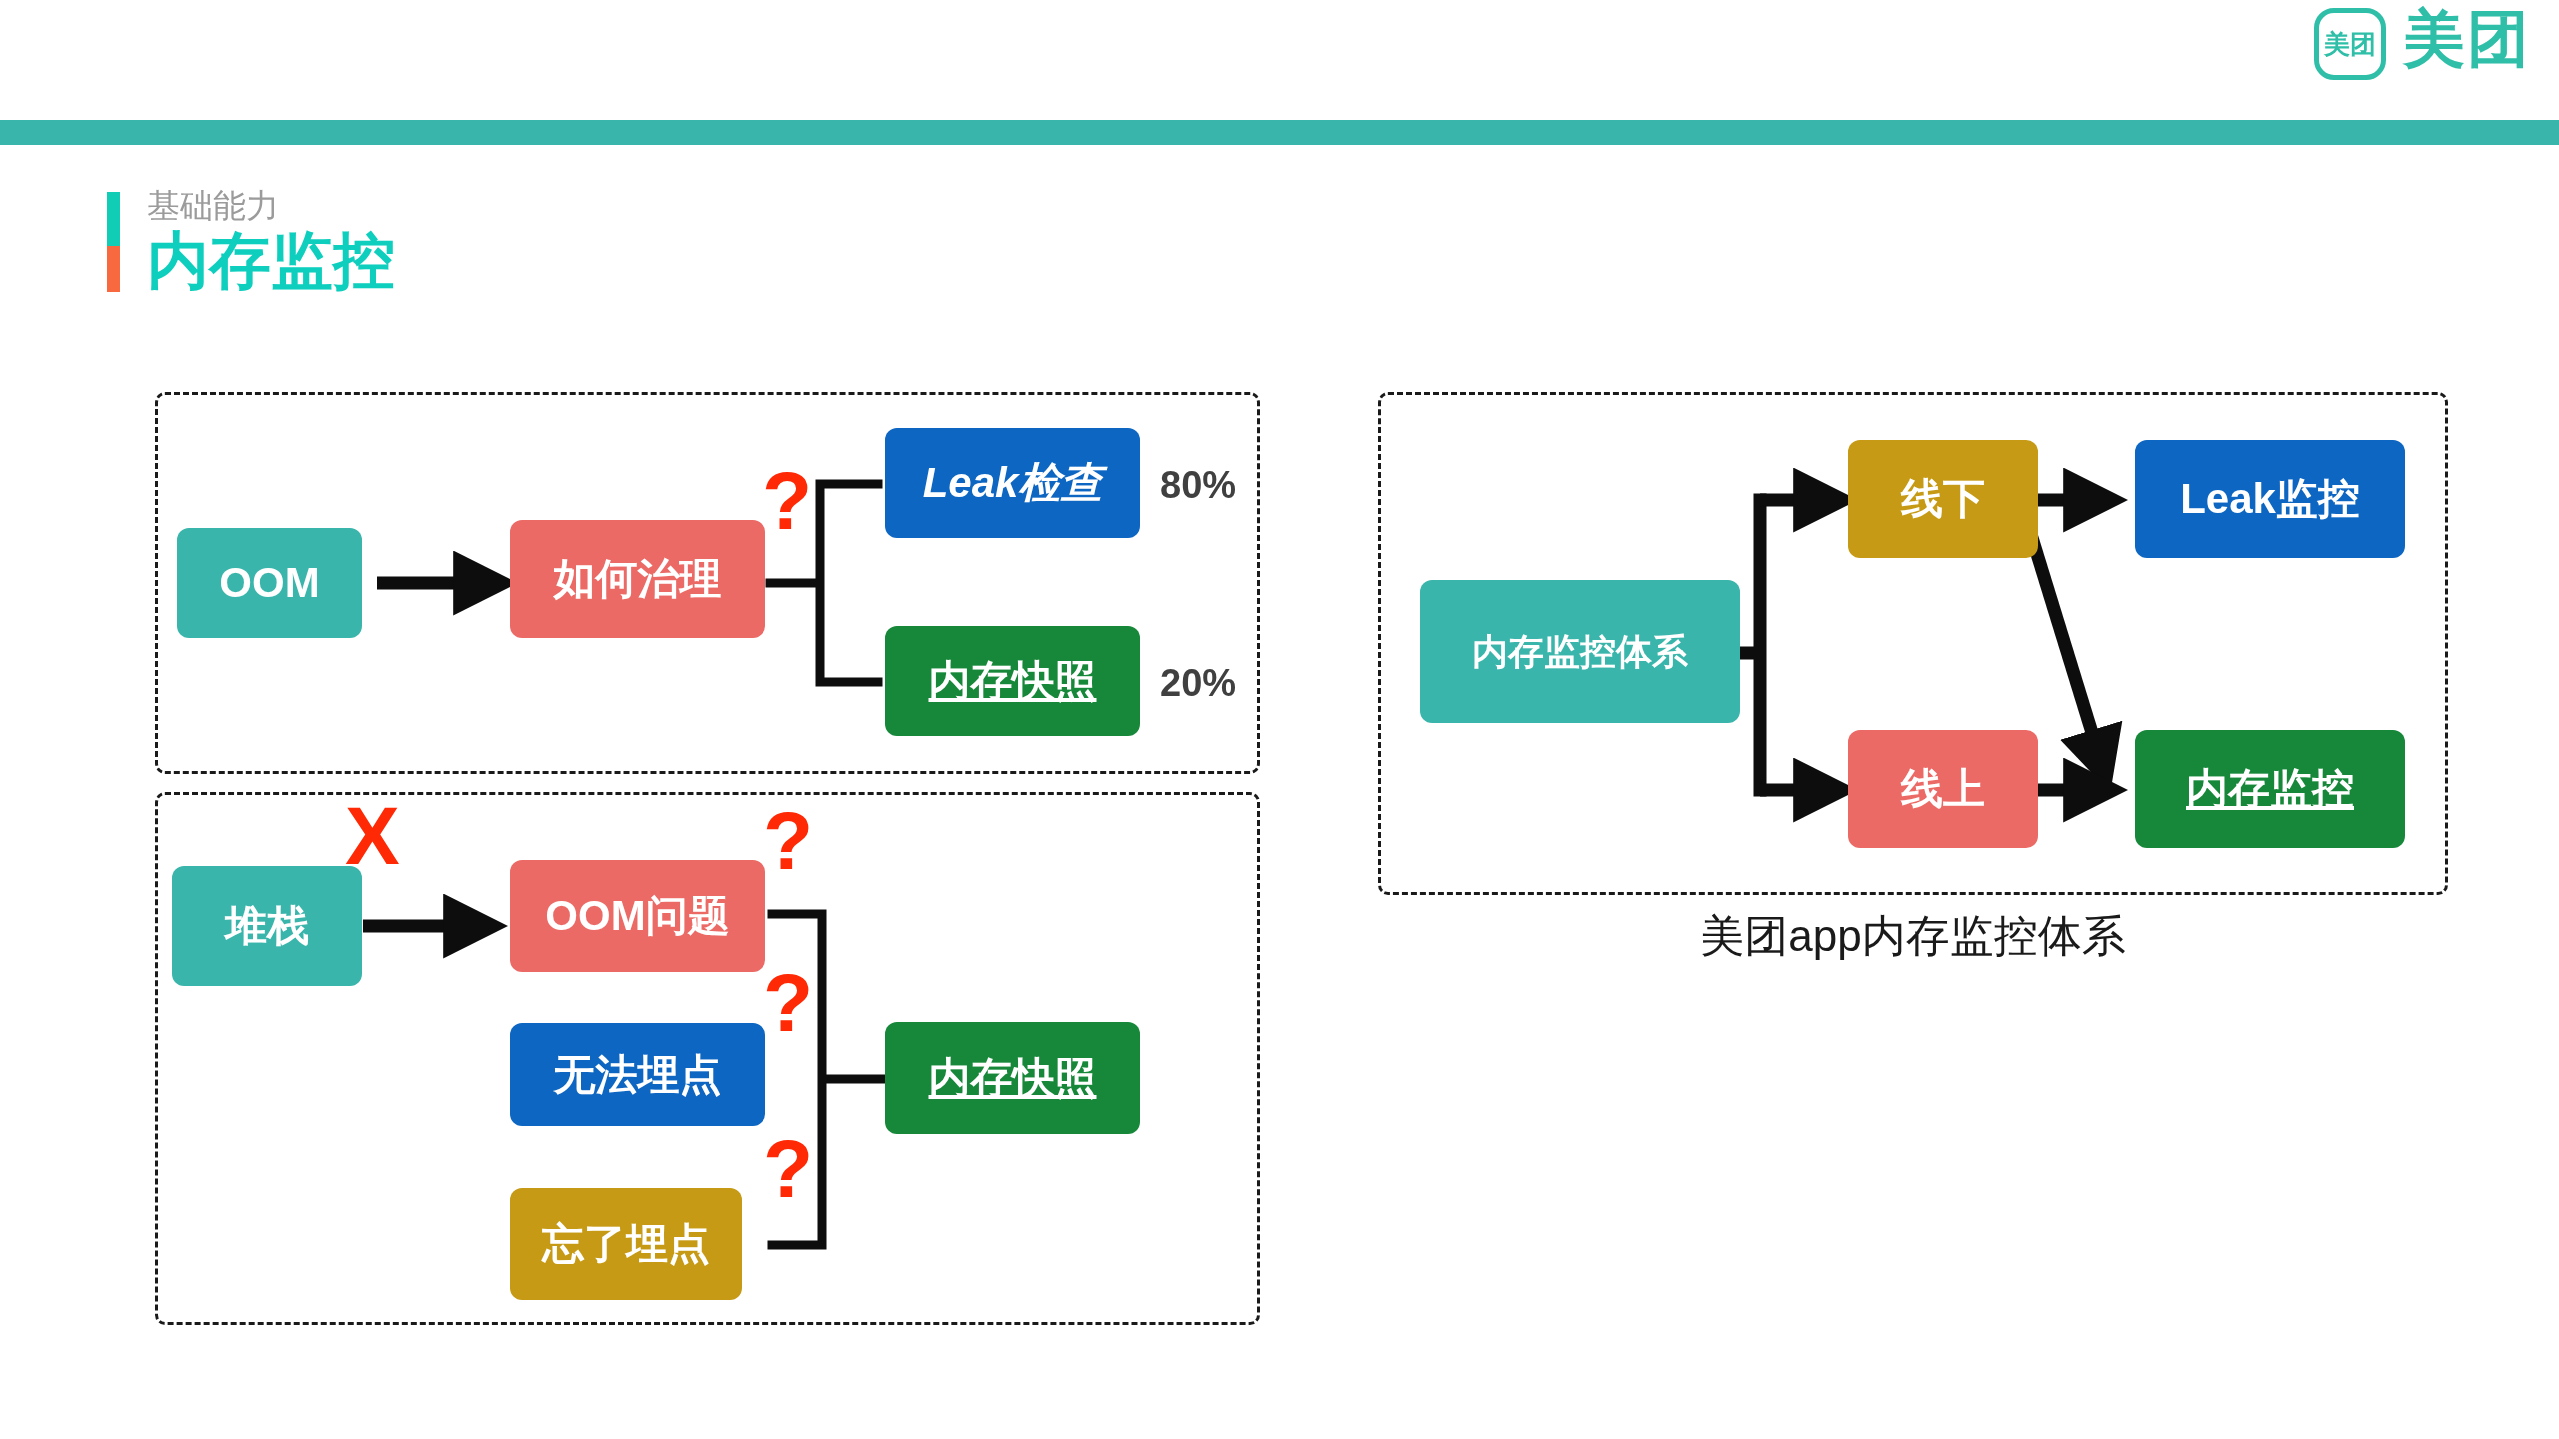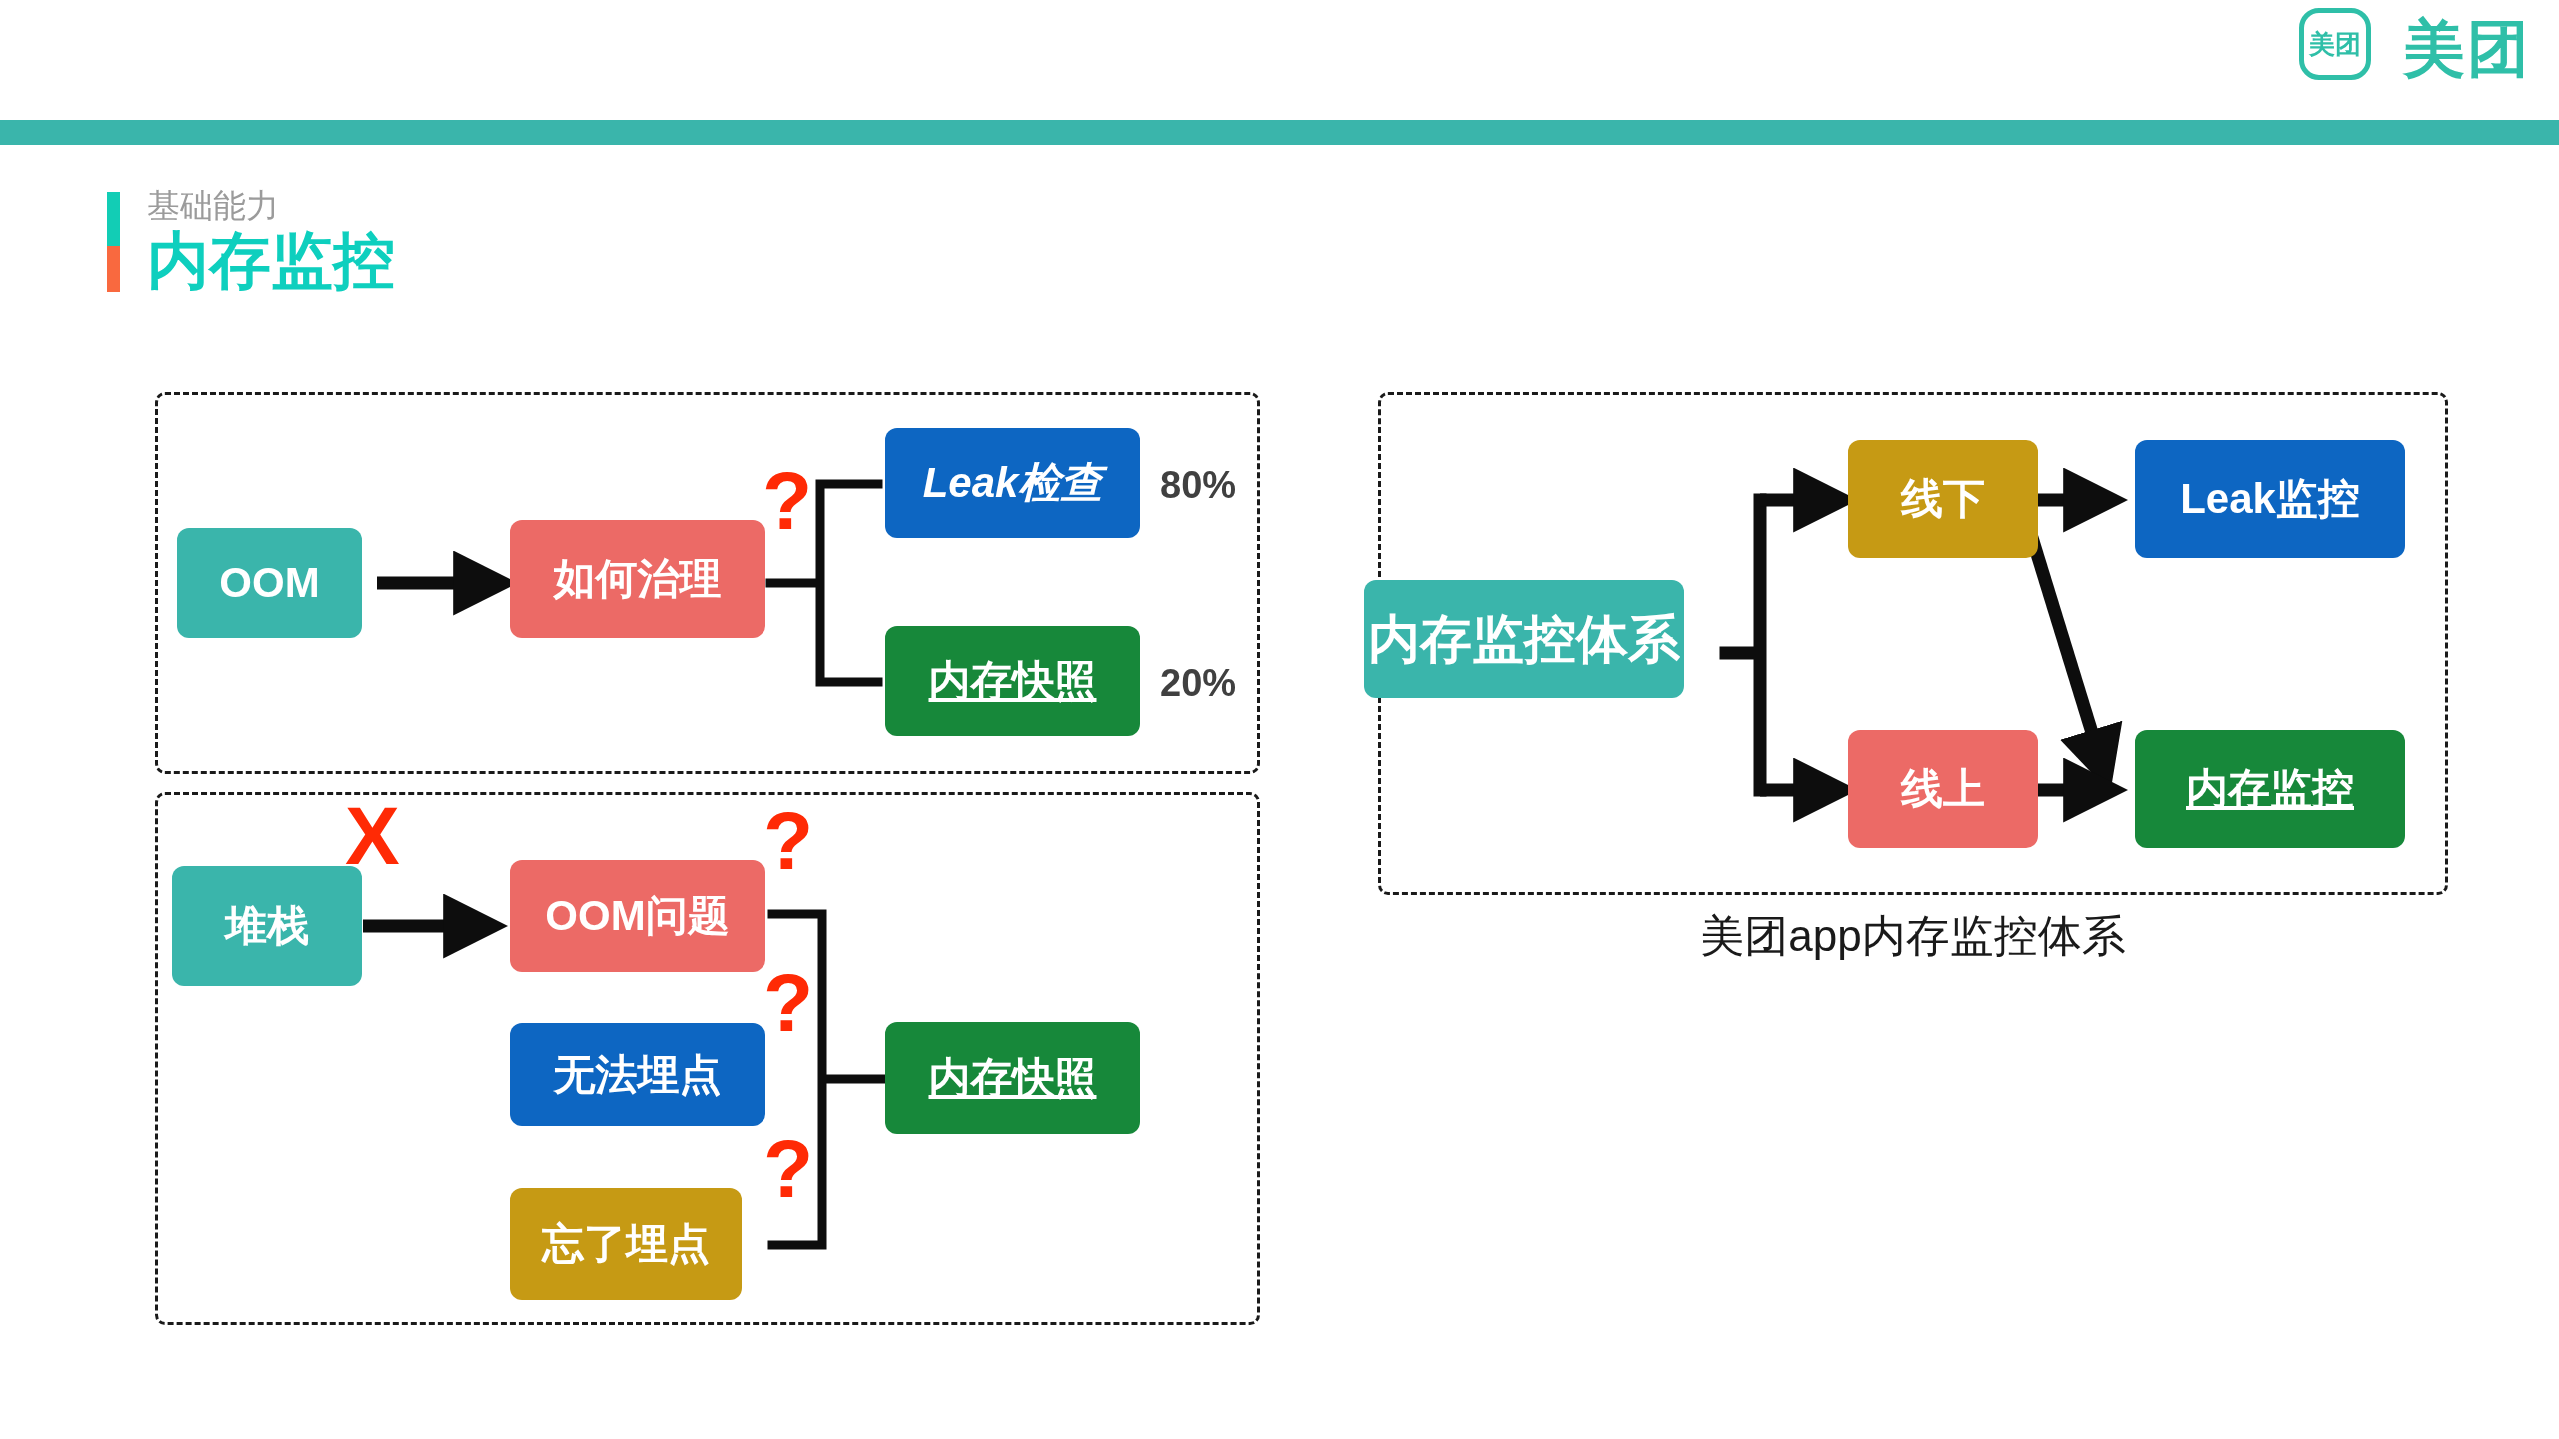--- a/index.html
+++ b/index.html
@@ -7,21 +7,21 @@
     width: 2559px; height: 1439px;
     background: #ffffff;
     font-family: "Liberation Sans", "DejaVu Sans", sans-serif;
     overflow: hidden;
   }
   .slide { position: relative; width: 2559px; height: 1439px; background: #fff; }
 
   
   .logo-wrap {
     position: absolute; right: 28px; top: 8px;
-    display: flex; align-items: flex-end; gap: 32px;
+    display: flex; align-items: flex-start; gap: 17px;
   }
   .logo-badge {
     width: 72px; height: 72px; border-radius: 20px;
     border: 5px solid #2fbfa8; background: #ffffff;
     display: flex; align-items: center; justify-content: center;
     color: #2fbfa8; font-size: 26px; font-weight: 700; line-height: 1;
   }
   .logo-text { color: #2fbfa8; font-size: 62px; font-weight: 700; letter-spacing: 2px; line-height: 1; }
 
   .header-band {
@@ -141,21 +141,21 @@
   <div class="node n-teal" style="left:172px; top:866px; width:190px; height:120px;">堆栈</div>
   <div class="node n-red" style="left:510px; top:860px; width:255px; height:112px;">OOM问题</div>
   <div class="node n-blue" style="left:510px; top:1023px; width:255px; height:103px;">无法埋点</div>
   <div class="node n-gold" style="left:510px; top:1188px; width:232px; height:112px;">忘了埋点</div>
   <div class="node n-green" style="left:885px; top:1022px; width:255px; height:112px;">内存快照</div>
   <div class="xmark" style="left:345px; top:795px;">X</div>
   <div class="qmark" style="left:763px; top:800px;">?</div>
   <div class="qmark" style="left:763px; top:962px;">?</div>
   <div class="qmark" style="left:763px; top:1128px;">?</div>
 
-  <div class="node n-teal" style="left:1364px; top:580px; width:320px; height:118px; font-size:52px;">内存监控体系</div>
+  <div class="node n-teal" style="left:1420px; top:580px; width:320px; height:143px; font-size:36px;">内存监控体系</div>
   <div class="node n-gold" style="left:1848px; top:440px; width:190px; height:118px;">线下</div>
   <div class="node n-red" style="left:1848px; top:730px; width:190px; height:118px;">线上</div>
   <div class="node n-blue" style="left:2135px; top:440px; width:270px; height:118px;">Leak监控</div>
   <div class="node n-green" style="left:2135px; top:730px; width:270px; height:118px;">内存监控</div>
 
   <div class="caption">美团app内存监控体系</div>
 
 </div>
 
 </body></html>

